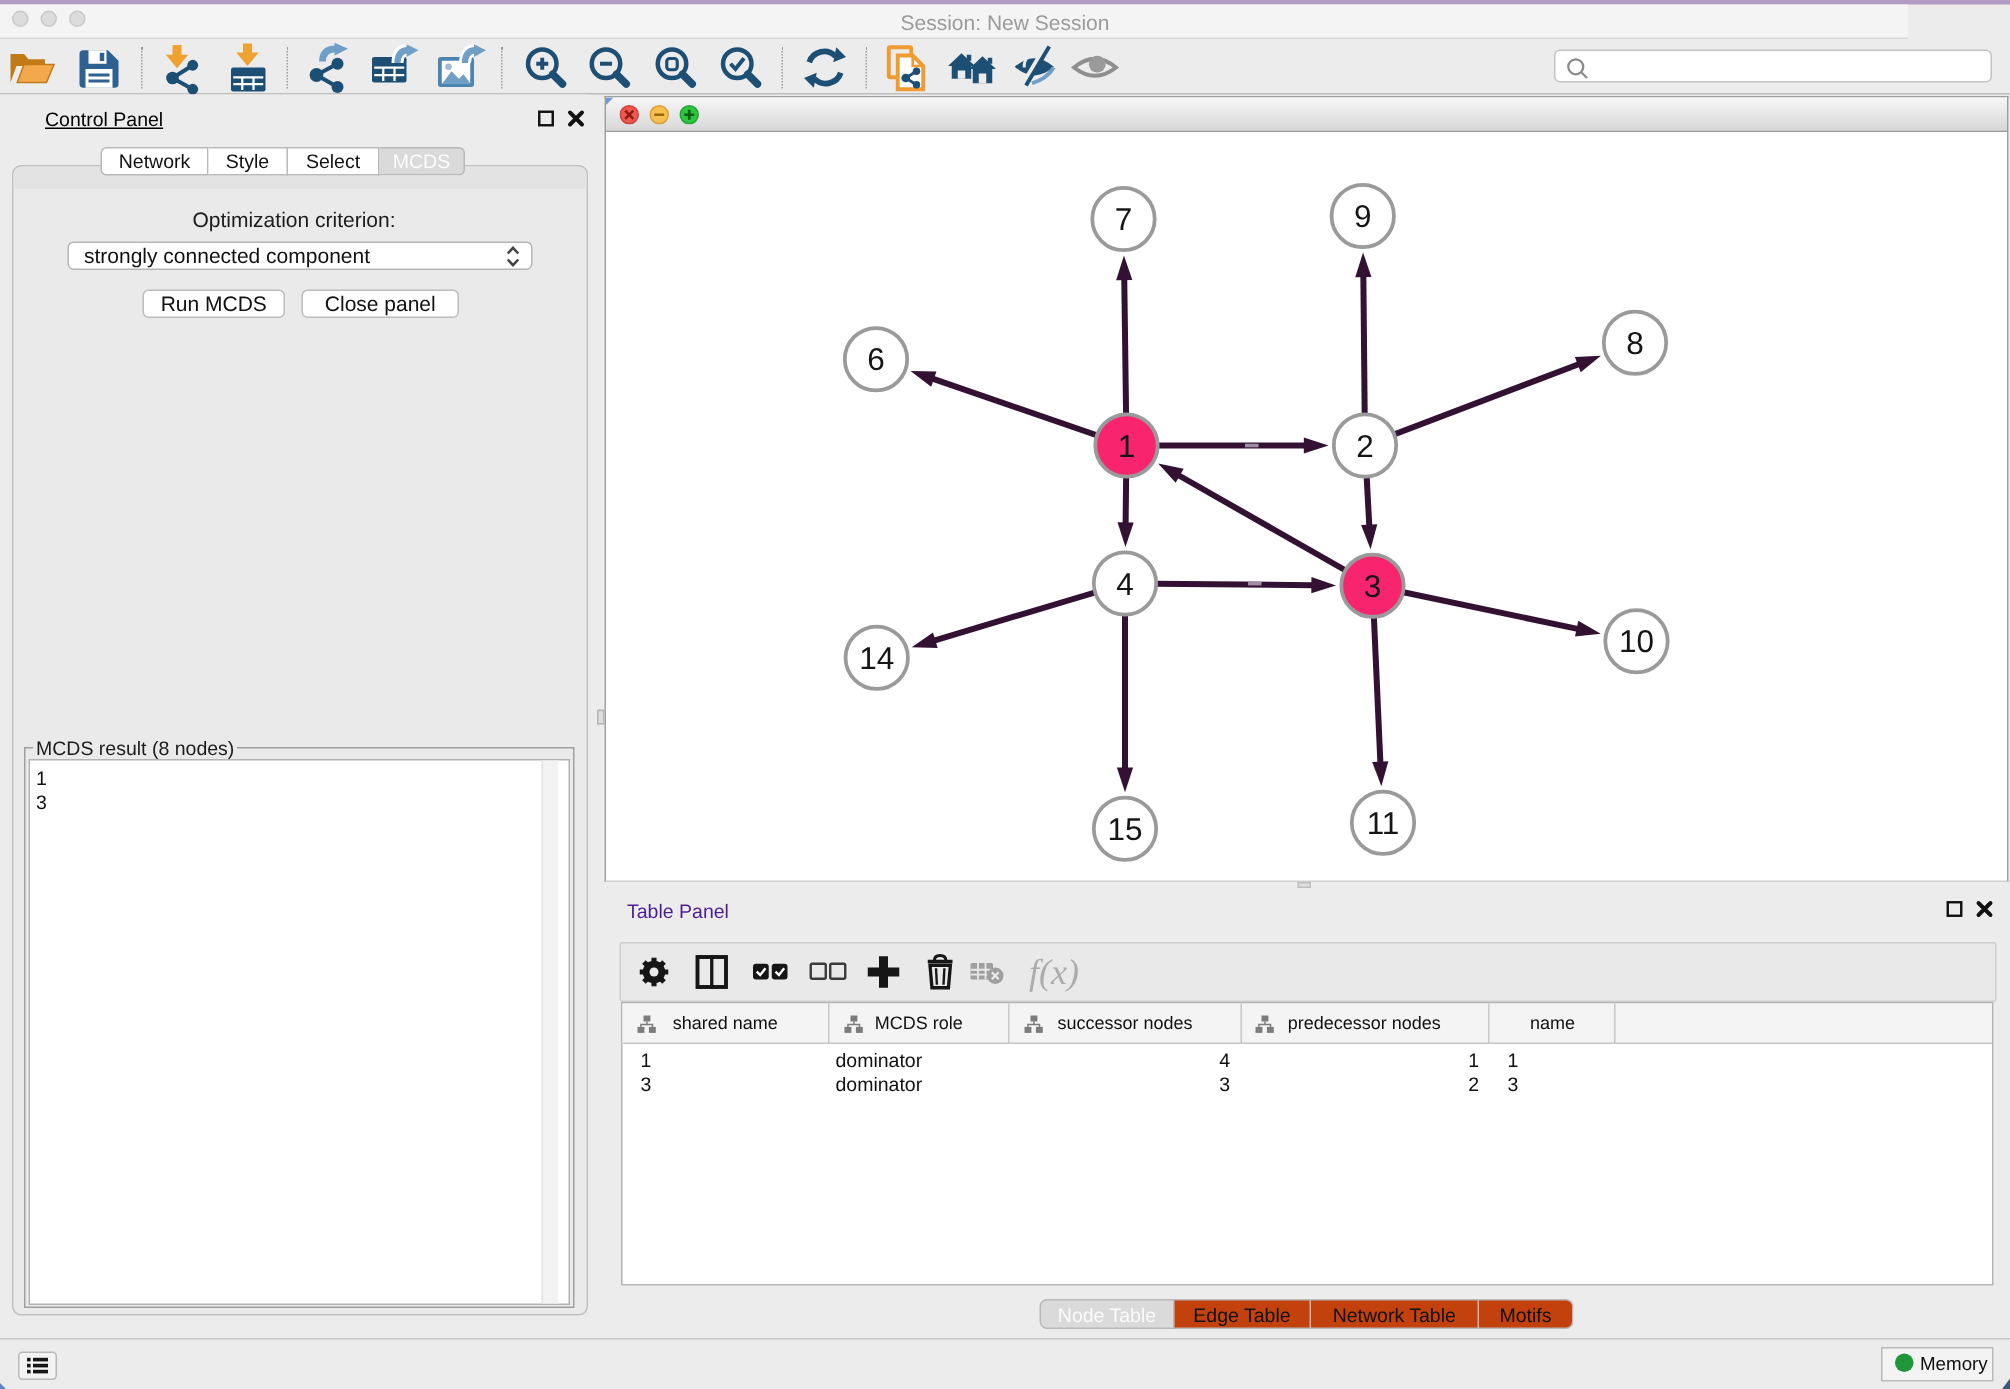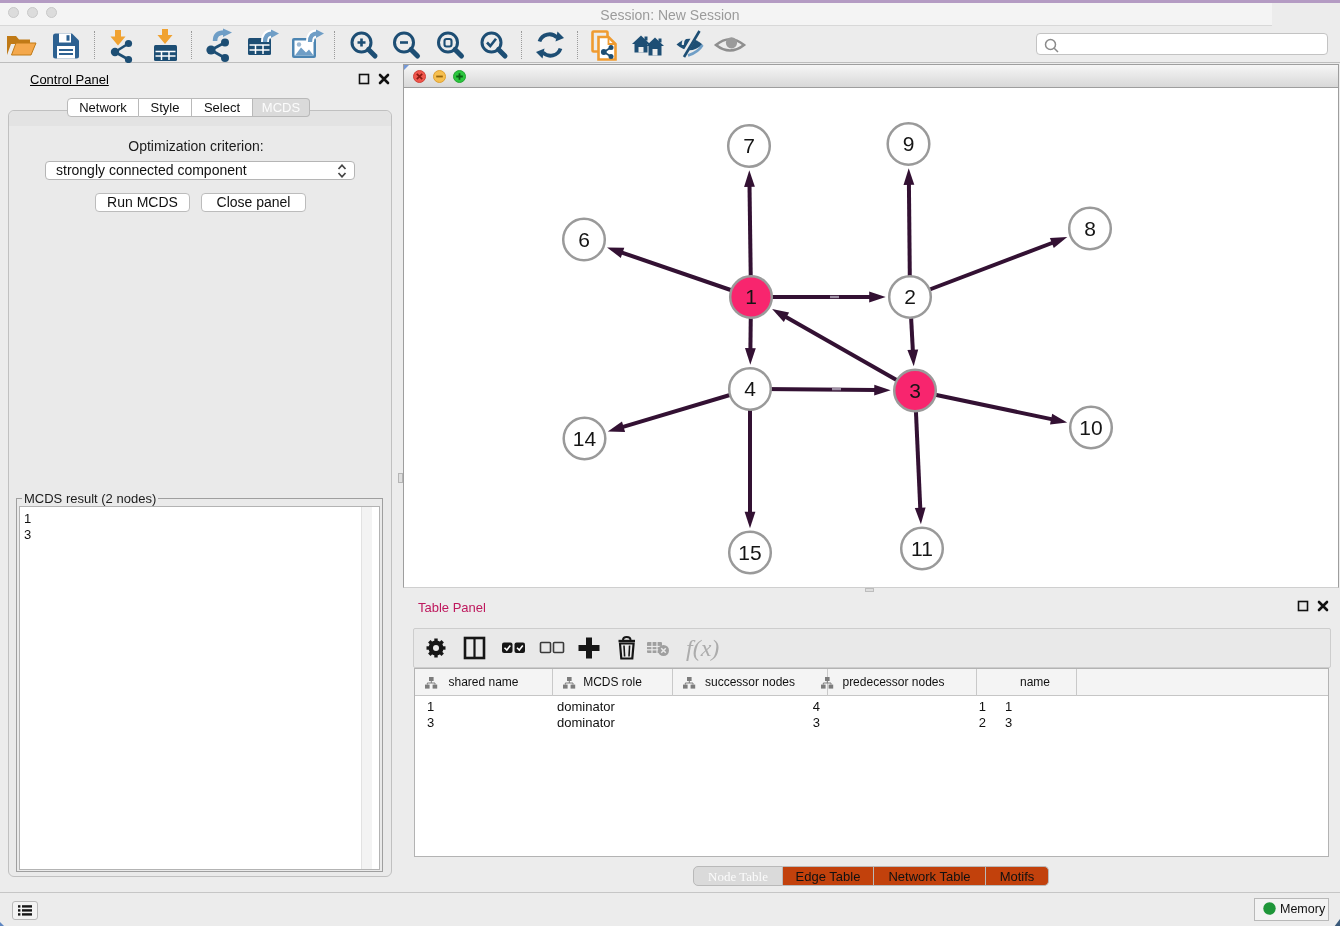--- a/index.html
+++ b/index.html
@@ -34,30 +34,30 @@
 #resultbox { left:19px; top:443px; width:361px; height:364px; background:#fff; border:1px solid #b3b3b3; font-size:13px; color:#111; padding:4px 0 0 4px; line-height:16px; }
 #resscroll { left:361px; top:444px; width:11px; height:362px; background:#f3f3f3; border-left:1px solid #e2e2e2; }
 
 
 #netwin { left:403px; top:64px; width:936px; height:524px; border:1px solid #9e9e9e; border-bottom:1px solid #cfcfcf; background:#fff; }
 #nettitle { left:0; top:0; width:934px; height:23px; background:linear-gradient(#f6f6f6,#d8d8d8); border-bottom:1px solid #9e9e9e; }
 #nettext { width:934px; top:5px; text-align:center; font-size:13px; font-weight:700; color:#1c1c1c; }
 
 
 #tp { left:403px; top:593px; width:937px; height:300px; background:#ececec; }
-#tp-title { left:15px; top:7px; font-size:13px; color:#be185d; }
+#tp-title { left:15px; top:7px; font-size:13px; color:#4c1d95; }
 #tp-toolbar { left:10px; top:35px; width:918px; height:40px; background:#e9e9e9; border:1px solid #cdcdcd; border-radius:2px; }
 #tbl { left:11px; top:75px; width:915px; height:189px; background:#fff; border:1px solid #b3b3b3; }
 #tblhead { left:0; top:0; width:913px; height:27px; background:#f4f4f4; border-bottom:1px solid #c6c6c6; }
 .hcell { top:0; height:27px; border-right:1px solid #c9c9c9; font-size:12px; color:#111; text-align:center; line-height:26px; }
 .trow { font-size:13px; color:#111; height:17px; }
 .orgic { position:absolute; left:9px; top:7px; }
 #tp-tabs { top:273px; left:290px; height:20px; }
 .btabseg { float:left; height:20px; line-height:19px; font-size:13px; color:#111; background:#c2410c; border:1px solid #b9b9b9; border-left:none; padding:0; text-align:center; }
-.btabseg.first { border-left:1px solid #b9b9b9; border-radius:5px 0 0 5px; background:#dadada; color:#fbfbfb;font-family:Liberation Serif, serif; }
+.btabseg.first { border-left:1px solid #b9b9b9; border-radius:5px 0 0 5px; background:#dadada; color:#fbfbfb; }
 .btabseg.last { border-radius:0 5px 5px 0; }
 
 
 #status { left:0; top:892px; width:1340px; height:34px; background:#ececec; border-top:1px solid #c6c6c6; }
 #listbtn { left:12px; top:8px; width:26px; height:19px; border:1px solid #b9b9b9; border-radius:3px; background:#f3f3f3; }
 #membtn { left:1254px; top:5px; width:75px; height:23px; border:1px solid #b9b9b9; background:#f3f3f3; font-size:12.5px; color:#111; white-space:nowrap; line-height:21px; }
 </style>
 </head>
 <body>
 <div class="abs" id="purple"></div>
@@ -247,21 +247,21 @@
       <div class="tabseg sel" style="width:57px">MCDS</div>
   </div>
   <div class="abs" id="opt-label">Optimization criterion:</div>
   <div class="abs" id="opt-select">strongly connected component<svg class="abs" style="right:7px;top:2px" width="10" height="14" viewBox="0 0 10 14">
         <path d="M1.5 5 L5 1.2 L8.5 5" fill="none" stroke="#444" stroke-width="1.7"></path>
         <path d="M1.5 9 L5 12.8 L8.5 9" fill="none" stroke="#444" stroke-width="1.7"></path>
       </svg></div>
   <div class="abs btn" style="left:95px;width:95px">Run MCDS</div>
   <div class="abs btn" style="left:201px;width:105px">Close panel</div>
   <div class="abs" id="fieldset"></div>
-  <div class="abs" id="legend">MCDS result (2 nodes)</div>
+  <div class="abs" id="legend">MCDS result (8 nodes)</div>
   <div class="abs" id="resultbox">1<br>3</div>
   <div class="abs" id="resscroll"></div>
 </div>
 
 <div class="abs" id="netwin">
   <div class="abs" id="nettitle">
     <svg class="abs" style="left:9px;top:5px" width="62" height="13" viewBox="0 0 62 13">
       <circle cx="6.5" cy="6.5" r="6" fill="#f0564d" stroke="#ce4239" stroke-width="1"></circle>
       <path d="M3.8 3.8 L9.2 9.2 M9.2 3.8 L3.8 9.2" stroke="#8c1a12" stroke-width="1.7"></path>
       <circle cx="26.5" cy="6.5" r="6" fill="#f6bf4f" stroke="#dda033" stroke-width="1"></circle>
@@ -413,21 +413,21 @@
           </g>
         </svg>MCDS role</div>
     <div class="abs hcell" style="left:258px;width:155px"><svg class="orgic" width="14" height="13" viewBox="0 0 14 13">
           <g fill="#7c7c7c">
             <rect x="5" y="1" width="4.6" height="4"></rect>
             <rect x="1" y="8.6" width="4.6" height="4"></rect>
             <rect x="8.6" y="8.6" width="4.6" height="4"></rect>
             <path d="M7.3 5 L7.3 7 M3.3 8.6 L3.3 7 L11 7 L11 8.6" stroke="#7c7c7c" fill="none"></path>
           </g>
         </svg>successor nodes</div>
-    <div class="abs hcell" style="left:396px;width:166px"><svg class="orgic" width="14" height="13" viewBox="0 0 14 13">
+    <div class="abs hcell" style="left:412px;width:166px"><svg class="orgic" width="14" height="13" viewBox="0 0 14 13">
           <g fill="#7c7c7c">
             <rect x="5" y="1" width="4.6" height="4"></rect>
             <rect x="1" y="8.6" width="4.6" height="4"></rect>
             <rect x="8.6" y="8.6" width="4.6" height="4"></rect>
             <path d="M7.3 5 L7.3 7 M3.3 8.6 L3.3 7 L11 7 L11 8.6" stroke="#7c7c7c" fill="none"></path>
           </g>
         </svg>predecessor nodes</div>
     <div class="abs hcell" style="left:579px;width:83px">name</div>
     <div class="abs trow" style="left:12px;top:30px">1</div>
     <div class="abs trow" style="left:142px;top:30px">dominator</div>

